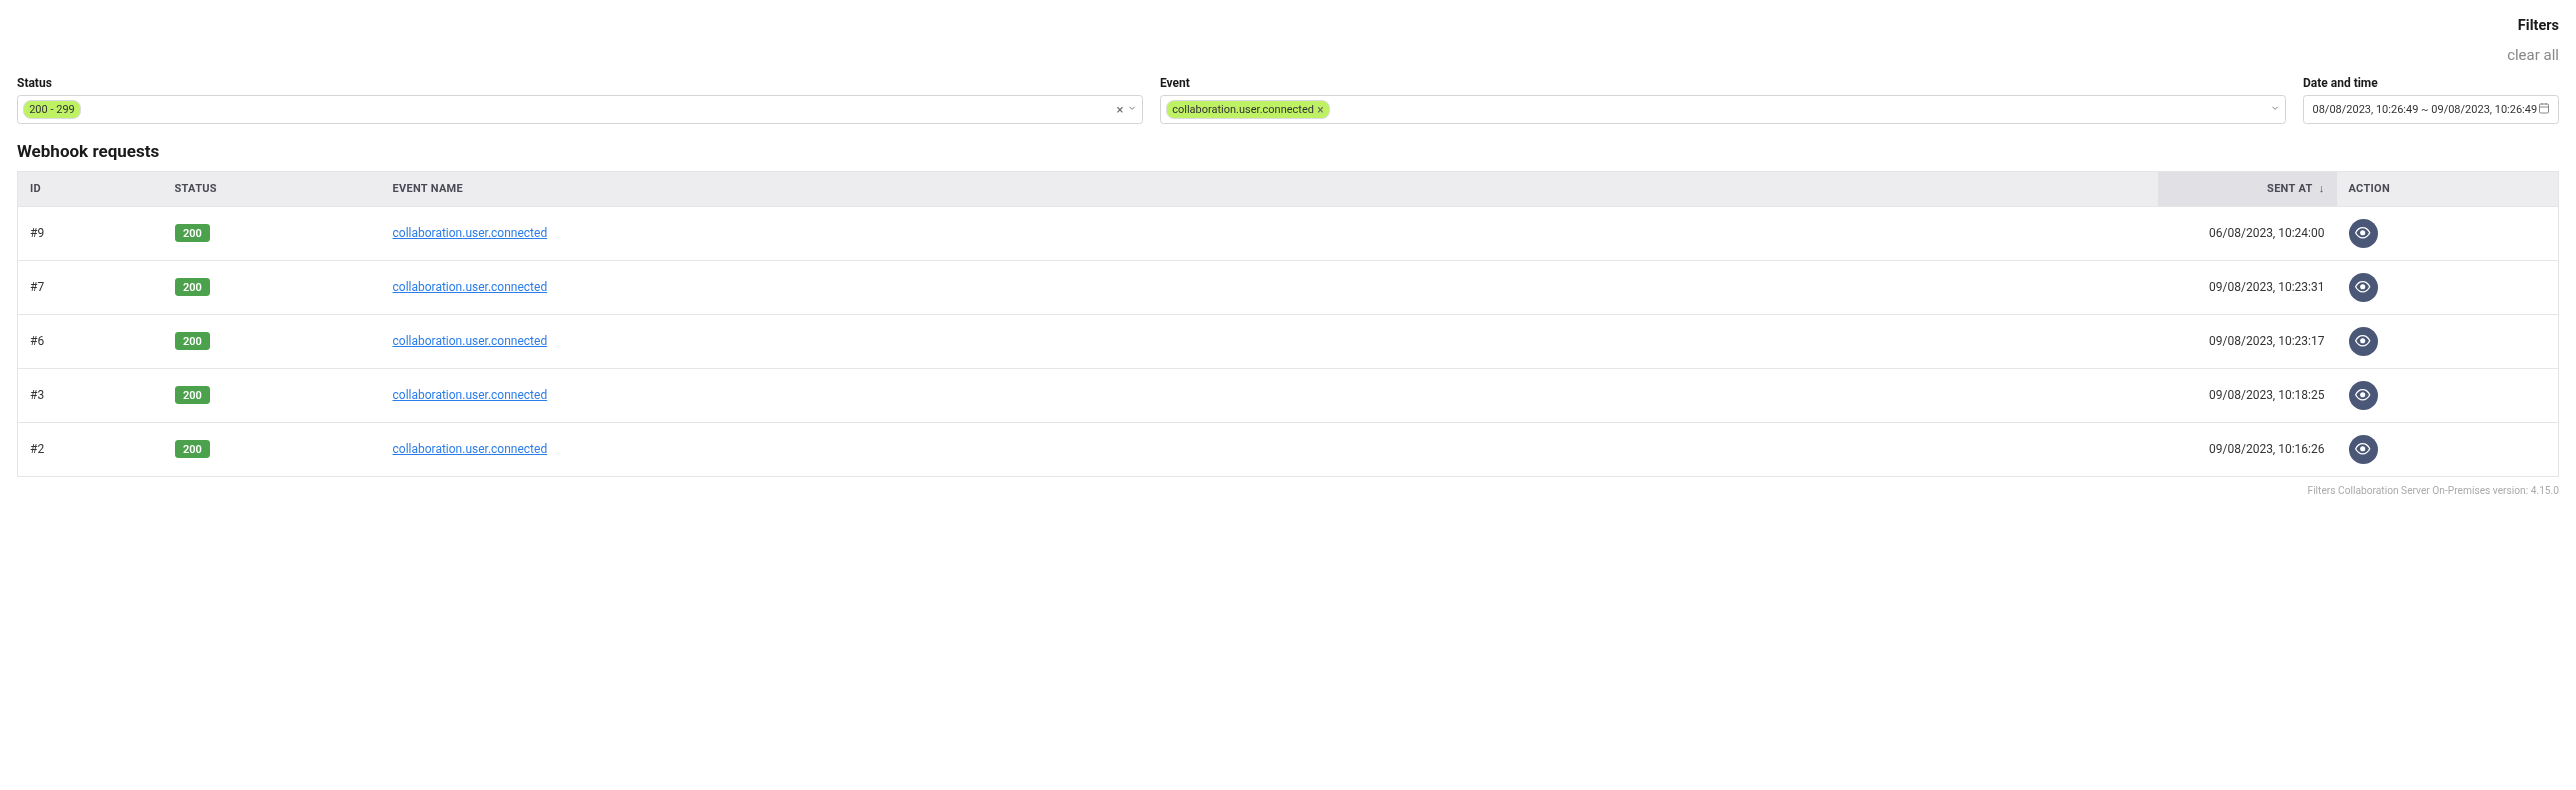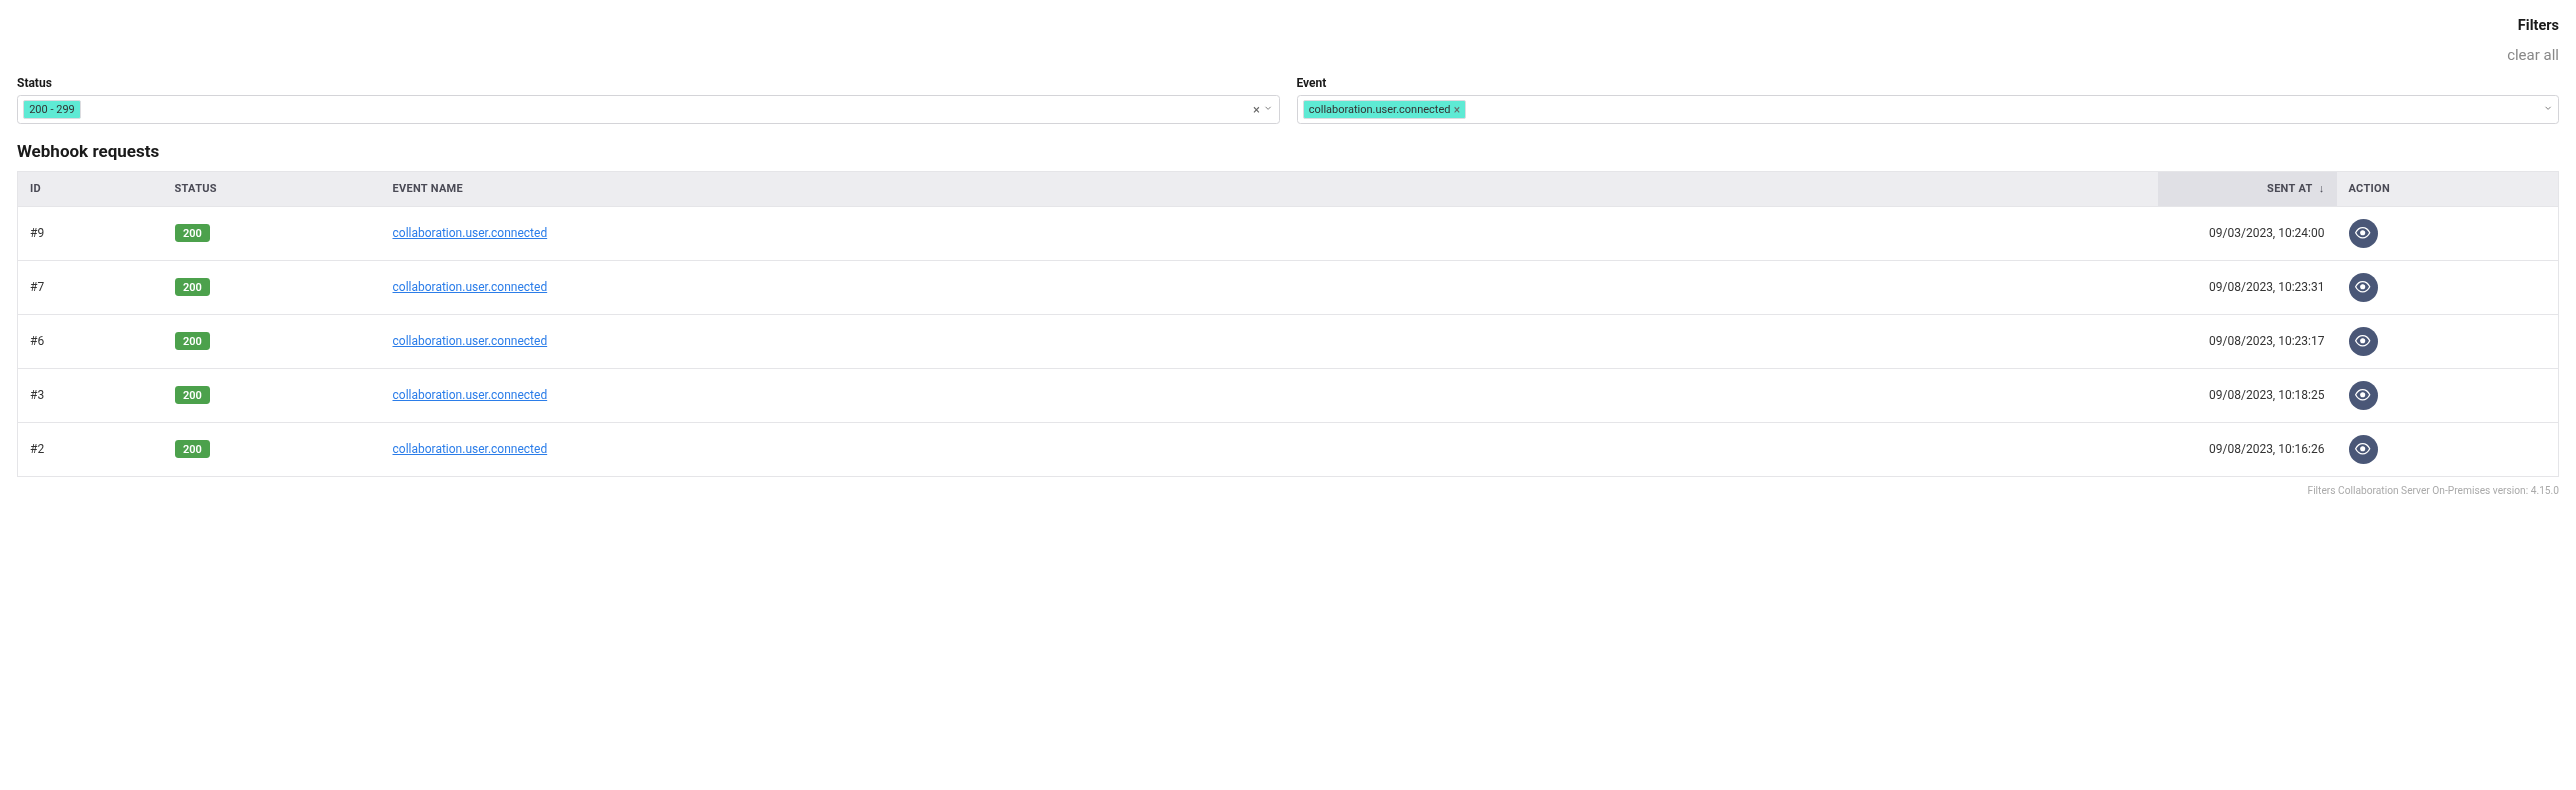--- a/index.html
+++ b/index.html
@@ -58,23 +58,23 @@
       padding: 3.4px 26px 3.4px 5.1px;
       display: flex;
       align-items: center;
       gap: 3.4px;
       background: #fff;
     }
     .tag {
       display: inline-flex;
       align-items: flex-end;
       gap: 3.4px;
-      background: #5eead4;
+      background: #bef264;
       border: 0.9px solid #dcdce0;
-      border-radius: 2px;
+      border-radius: 8px;
       padding: 1.7px 5.1px;
       font-size: 11px;
       color: #333;
     }
     .tag-remove {
       cursor: pointer;
       color: #666;
       font-size: 12px;
       line-height: 1;
     }
@@ -221,20 +221,34 @@
       <span class="select-controls">
         <span class="select-chevron">
           <svg width="10.2" height="10.2" viewBox="0 0 24 24" fill="none" stroke="currentColor" stroke-width="2">
               <polyline points="6 9 12 15 18 9"></polyline>
             </svg>
         </span>
       </span>
     </div>
   </div>
 
+  <div class="filter-group date">
+    <span class="filter-label">Date and time</span>
+    <div class="date-input">
+      <span>08/08/2023, 10:26:49 ~ 09/08/2023, 10:26:49</span>
+      <span class="date-icon">
+        <svg width="12" height="12" viewBox="0 0 24 24" fill="none" stroke="currentColor" stroke-width="2">
+            <rect x="3" y="4" width="18" height="18" rx="2" ry="2"></rect>
+            <line x1="16" y1="2" x2="16" y2="6"></line>
+            <line x1="8" y1="2" x2="8" y2="6"></line>
+            <line x1="3" y1="10" x2="21" y2="10"></line>
+          </svg>
+      </span>
+    </div>
+  </div>
 </div>
 
 <h2 class="section-title">Webhook requests</h2>
 
 <table>
   <thead>
     <tr>
       <th class="col-id">ID</th>
       <th class="col-status">STATUS</th>
       <th class="col-event">EVENT NAME</th>
@@ -247,21 +261,21 @@
   </thead>
   <tbody id="table-body">
   <tr>
     <td class="col-id">#9</td>
     <td class="col-status">
       <span class="badge-status">200</span>
     </td>
     <td class="col-event">
       <a class="event-link">collaboration.user.connected</a>
     </td>
-    <td class="col-sent">09/03/2023, 10:24:00</td>
+    <td class="col-sent">06/08/2023, 10:24:00</td>
     <td class="col-action">
       <button class="action-eye">
         <svg width="15.4" height="15.4" viewBox="0 0 24 24" fill="none" stroke="currentColor" stroke-width="2">
               <path d="M1 12s4-8 11-8 11 8 11 8-4 8-11 8-11-8-11-8z"></path>
               <circle cx="12" cy="12" r="3" fill="currentColor"></circle>
             </svg>
       </button>
     </td>
   </tr>
 

